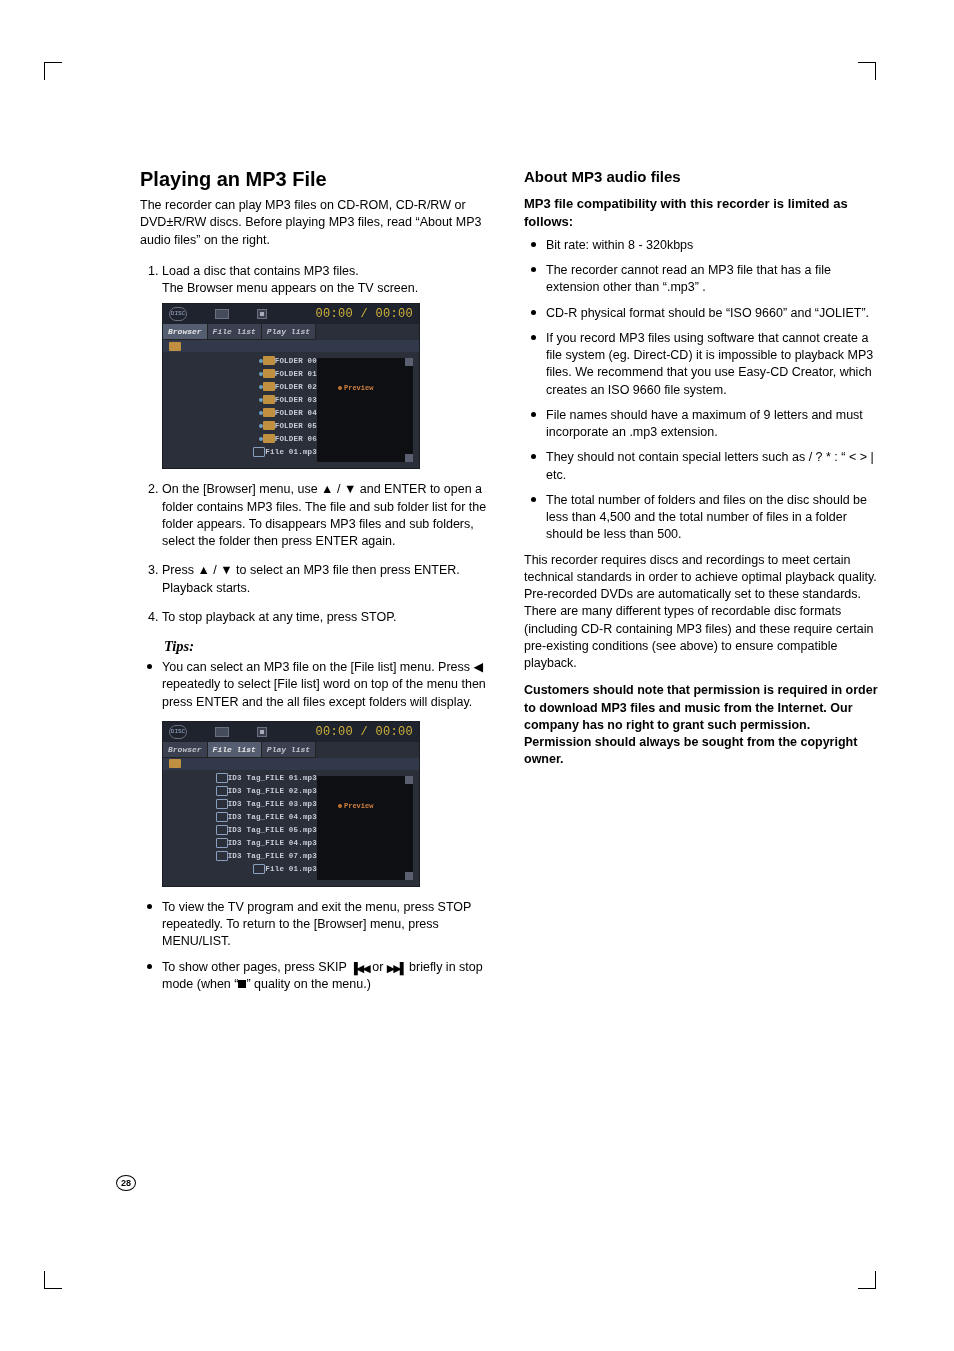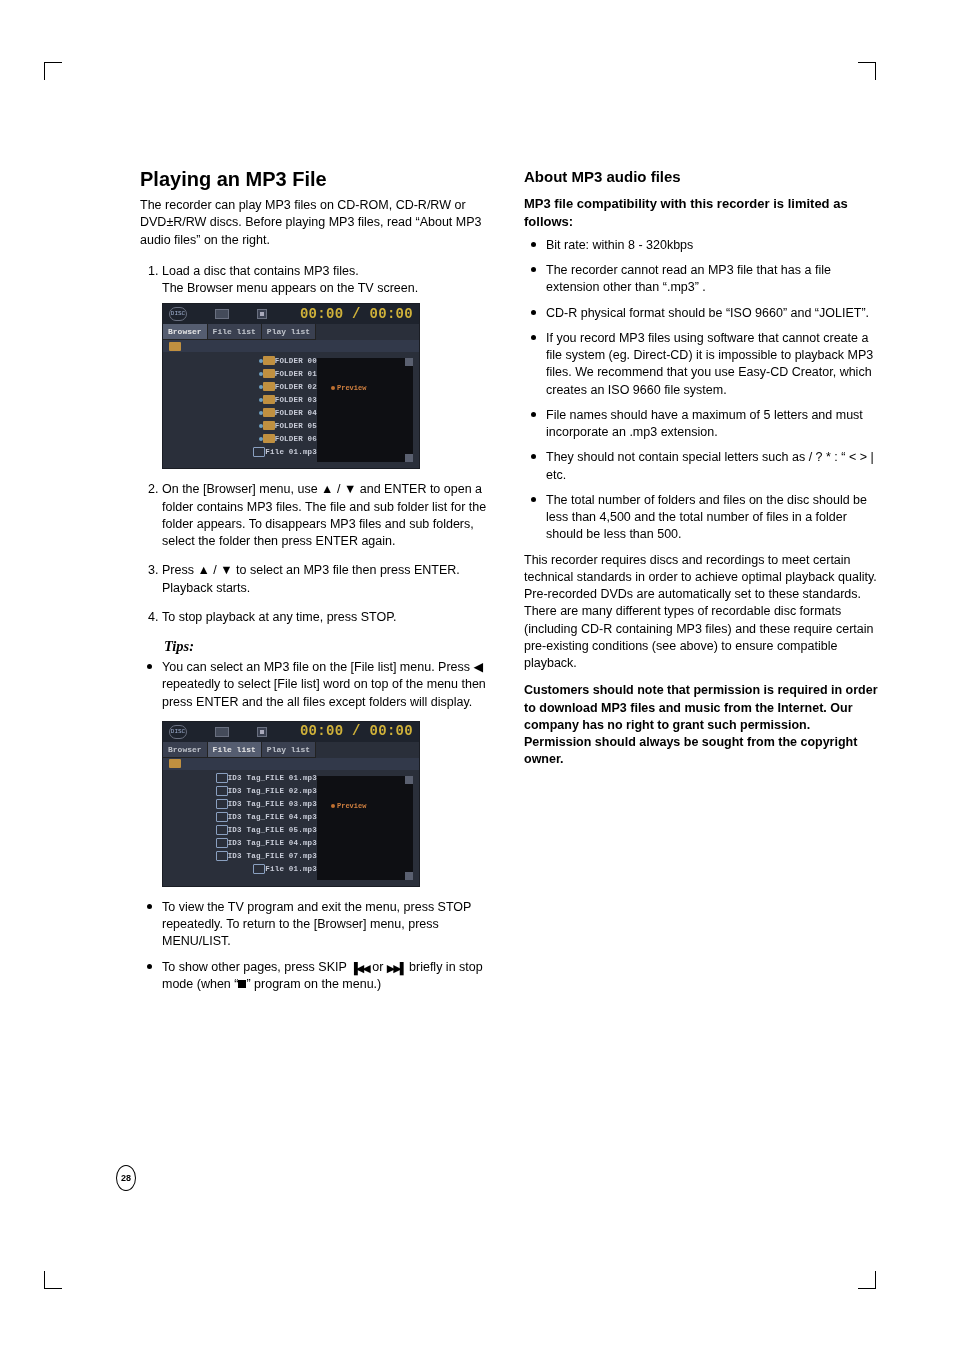--- a/index.html
+++ b/index.html
@@ -62,43 +62,43 @@
     gap: 28px;
     color: #aab;
   }
   .ss-disc {
     width: 18px; height: 14px; border: 1px solid #6a7080; border-radius: 9px; display:inline-block;
     text-align:center; font-size:6px; color:#a0b0d0; line-height:12px;
   }
   .ss-box { width: 14px; height: 10px; border: 1px solid #6a7080; background:#444b5a; display:inline-block; }
   .ss-stop { width: 10px; height: 10px; border: 1px solid #6a7080; display:inline-block; background:#3a4050; position:relative; }
   .ss-stop::after{content:""; position:absolute; inset:2px; background:#aab;}
-  .ss-time { color: #d0b23a; font-size: 14px; font-weight: bold; letter-spacing: 0.3px; margin-left:auto; }
-  .ss-tabs { display: flex; }
+  .ss-time { color: #d0b23a; font-size: 12px; font-weight: normal; letter-spacing: 0.3px; margin-left:auto; }
+  .ss-tabs { display: flex; font-style: italic; }
   .ss-tab { padding: 2px 5px; font-size: 8px; font-weight: bold; color: #c0c4cc; background: #3a4050; border-right:1px solid #222; border-bottom:1px solid #222; }
   .ss-tab.active { background: #555d70; color: #e6e6e6; }
   .ss-body { display: flex; height: 116px; }
   .ss-list { flex: 1; padding: 2px 0 2px 6px; }
   .ss-row { display: flex; align-items: center; height: 13px; justify-content: flex-end; }
   .ss-dot { width: 4px; height: 4px; border-radius:50%; background:#6fa0c0; }
   .ss-folder { width:12px; height:9px; background:#c09040; border-radius:1px; }
   .ss-mp3ic { width:12px; height:10px; border:1px solid #8aa0c0; border-radius:1px; position:relative; }
   .ss-filename { color:#c8ccd8; font-weight:bold; font-size:7.5px; letter-spacing:0.2px; }
   .ss-preview { width: 96px; background:#0e0f13; margin: 6px 6px 6px 0; position: relative; }
   .ss-scroll-up, .ss-scroll-dn { position:absolute; right:0; width:8px; height:8px; background:#5a6070; }
   .ss-scroll-up{top:0;} .ss-scroll-dn{bottom:0;}
-  .ss-prev-label { position:absolute; top: 26px; left: 14px; color:#d08040; font-size:7px; font-weight:bold; }
+  .ss-prev-label { position:absolute; top: 26px; left: 21px; color:#d08040; font-size:7px; font-weight:bold; }
   .ss-prev-dot{ width:4px;height:4px;border-radius:50%;background:#c07030;display:inline-block;vertical-align:middle;margin-right:2px;}
   .ss-folderbar{ height:12px; background:#32394a; display:flex; align-items:center; padding-left:6px; gap:4px;}
 
   .page-num-wrap {
     position: absolute;
     left: 116px;
     bottom: 160px;
-    width: 20px; height: 26px;
+    width: 20px; height: 16px;
     border: 1px solid #000;
     border-radius: 50%;
     display:flex; align-items:center; justify-content:center;
     font-size: 9px; font-weight: bold;
   }
 
   .skip-back, .skip-fwd { display:inline-block; font-family: Arial; letter-spacing:-2px; font-size:11px; vertical-align:-1px; }
   .stop-sq { display:inline-block; width:8px; height:8px; background:#000; vertical-align:0px; }
 </style>
 </head>
@@ -256,34 +256,34 @@
             <div class="ss-preview">
               <span class="ss-scroll-up"></span>
               <div class="ss-prev-label"><span class="ss-prev-dot"></span><span>Preview</span></div>
               <span class="ss-scroll-dn"></span>
             </div>
           </div>
         </div>
       </li>
       <li><span>To view the TV program and exit the menu, press STOP repeatedly. To return to the [Browser] menu, press MENU/LIST.</span></li>
       <li>
-        <span>To show other pages, press SKIP </span><span class="skip-back">▐◀◀</span><span> or </span><span class="skip-fwd">▶▶▌</span><span> briefly in stop mode (when “</span><span class="stop-sq"></span><span>” program on the menu.)</span>
+        <span>To show other pages, press SKIP </span><span class="skip-back">▐◀◀</span><span> or </span><span class="skip-fwd">▶▶▌</span><span> briefly in stop mode (when “</span><span class="stop-sq"></span><span>” quality on the menu.)</span>
       </li>
     </ul>
   </div>
 
   <div class="col">
     <h2>About MP3 audio files</h2>
     <p class="subbold">MP3 file compatibility with this recorder is limited as follows:</p>
     <ul class="bullets">
       <li>Bit rate: within 8 - 320kbps</li>
       <li>The recorder cannot read an MP3 file that has a file extension other than “.mp3” .</li>
       <li>CD-R physical format should be “ISO 9660” and “JOLIET”.</li>
       <li>If you record MP3 files using software that cannot create a file system (eg. Direct-CD) it is impossible to playback MP3 files. We recommend that you use Easy-CD Creator, which creates an ISO 9660 file system.</li>
-      <li>File names should have a maximum of 5 letters and must incorporate an .mp3 extension.</li>
+      <li>File names should have a maximum of 9 letters and must incorporate an .mp3 extension.</li>
       <li>They should not contain special letters such as  / ? * : “ &lt; &gt; | etc.</li>
       <li>The total number of folders and files on the disc should be less than 4,500 and the total number of files in a folder should be less than 500.</li>
     </ul>
     <p class="normal">This recorder requires discs and recordings to meet certain technical standards in order to achieve optimal playback quality. Pre-recorded DVDs are automatically set to these standards. There are many different types of recordable disc formats (including CD-R containing MP3 files) and these require certain pre-existing conditions (see above) to ensure compatible playback.</p>
     <p class="normal bold">Customers should note that permission is required in order to download MP3 files and music from the Internet. Our company has no right to grant such permission. Permission should always be sought from the copyright owner.</p>
   </div>
 </div>
 
 <div class="page-num-wrap">
   <span>28</span>

